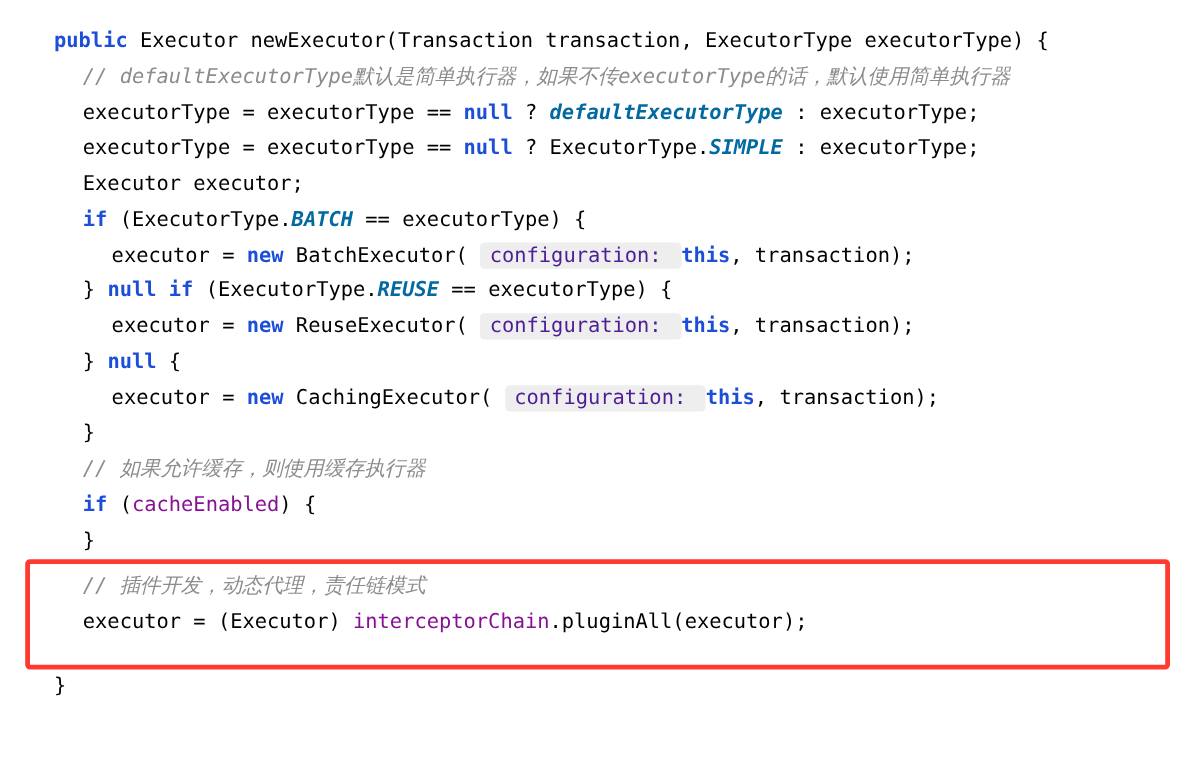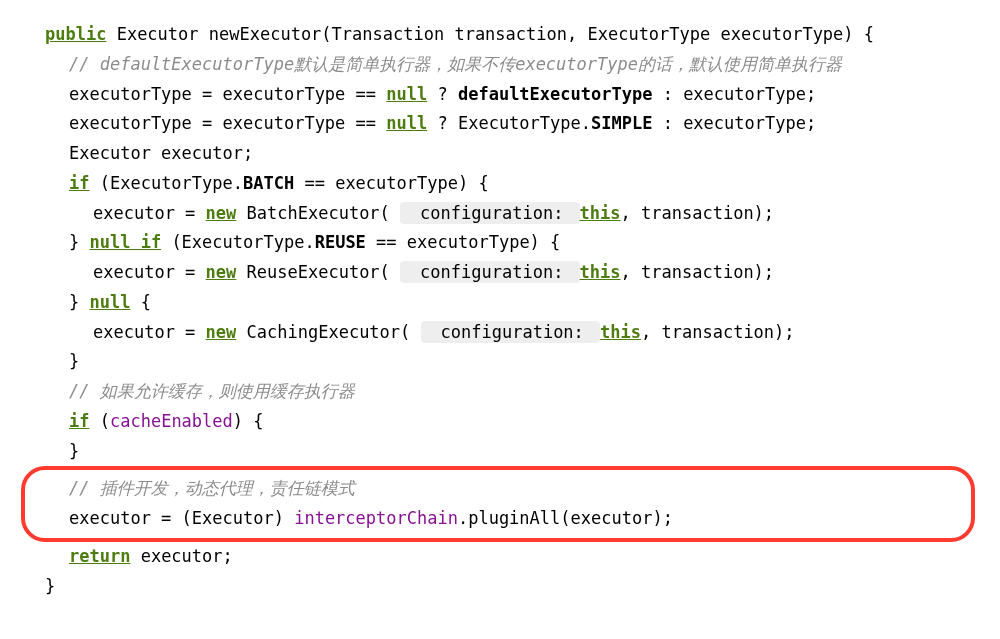--- a/index.html
+++ b/index.html
@@ -7,35 +7,35 @@
     padding: 20px 25px;
     background: #ffffff;
     font-family: "Menlo", "Consolas", monospace;
     font-size: 17px;
     line-height: 1.75;
     color: #000;
     width: 1000px;
     box-sizing: border-box;
   }
   .line { white-space: pre; }
-  .kw   { color: #4d7c0f; font-weight: bold; text-decoration: underline; }      
+  .kw   { color: #1d4ed8; font-weight: bold; }      
   .cm   { color: #8c8c8c; font-style: italic; }     
-  .sf   { color: #000000; font-weight: bold; } 
+  .sf   { color: #0369a1; font-style: italic; font-weight: bold; } 
   .mf   { color: #871094; font-weight: normal; }      
   .hint {
     background: #eeeeee;
-    color: #000000;
+    color: #4c1d95;
     border-radius: 4px;
-    padding: 1px 6px 1px 20px;
+    padding: 1px 6px 1px 8px;
     font-style: normal;
   }
   .hl-box {
     border: 4px solid #ff3b30;
-    border-radius: 24px;
-    padding: 4px 8px 4px 2px;
+    border-radius: 4px;
+    padding: 4px 8px 20px 2px;
     margin-left: -4px;
     display: inline-block;
   }
   .i1 { padding-left: 20px; display:block; }
   .i2 { padding-left: 44px; display:block; }
   .i3 { padding-left: 68px; display:block; }
 </style>
 </head>
 <body>
 
@@ -71,17 +71,16 @@
 <span class="line i2"><span class="kw">if</span><span> (</span><span class="mf">cacheEnabled</span><span>) {</span></span>
 
 
 <span class="line i2">}</span>
 
 <div class="hl-box i2">
 <span class="line cm">// 插件开发，动态代理，责任链模式</span>
 <span class="line"><span>executor = (Executor) </span><span class="mf">interceptorChain</span><span>.pluginAll(executor);</span></span>
 </div>
 
-<span class="line i2"><span class="kw">return</span><span> executor;</span></span>
 
 <span class="line i1">}</span>
 
 </div>
 
 </body></html>

